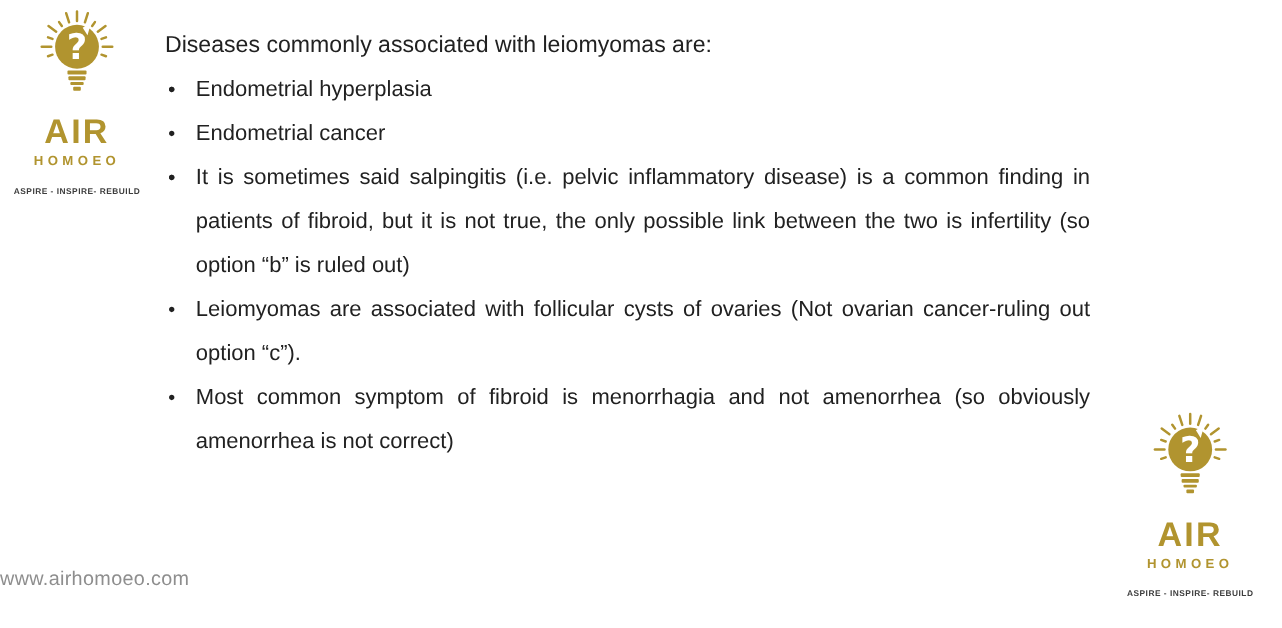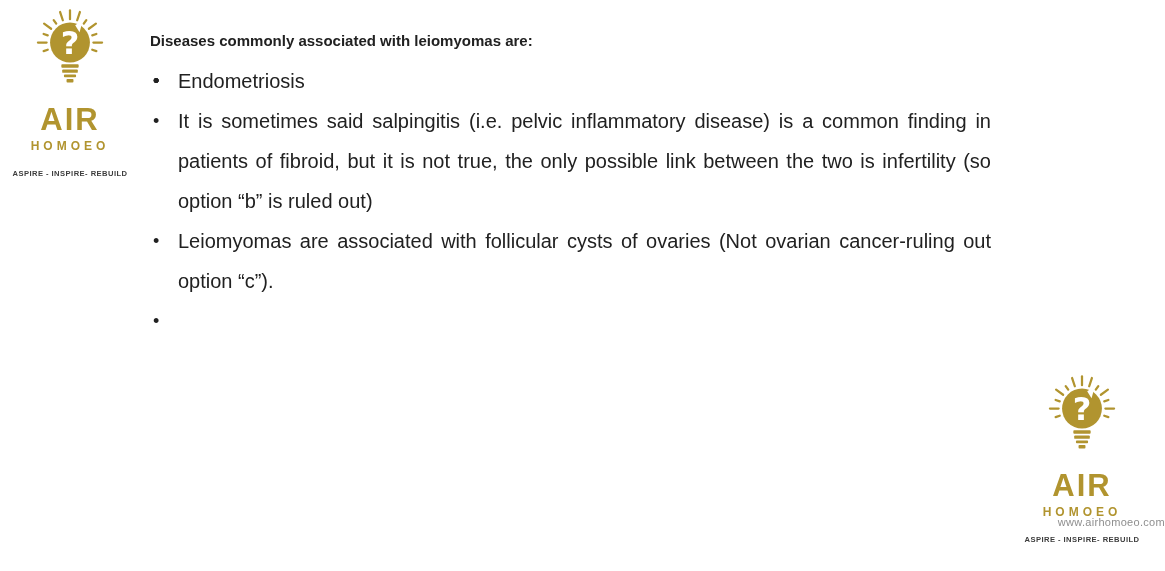--- a/index.html
+++ b/index.html
@@ -16,28 +16,28 @@
   .logo-mark{width:104px;height:80px;display:block;}
   .logo-mark .g{fill:var(--gold,#B1942F);}
   .logo-mark .ray{stroke:var(--gold,#B1942F);stroke-width:2.6;stroke-linecap:round;}
   .logo-mark .qm{fill:#ffffff;font-family:"DejaVu Sans",sans-serif;font-weight:bold;font-size:37px;}
   .logo-air{color:var(--gold,#B1942F);font-weight:800;font-size:31px;line-height:1;letter-spacing:2px;margin-top:18px;}
   .logo-homoeo{color:var(--gold,#B1942F);font-weight:700;font-size:12px;letter-spacing:4px;margin-top:4px;}
   .logo-tagline{color:var(--tagline_dark,#3d3d3d);font-weight:700;font-size:7.6px;letter-spacing:.45px;margin-top:16px;white-space:nowrap;}
 
   
   .content{position:absolute;left:150px;top:21px;width:841px;font-size:20px;line-height:40px;}
-  .heading{font-size:15px;font-weight:bold;}
+  .heading{font-size:21px;}
   ul.bullets{list-style:none;margin:0;padding:0;}
   ul.bullets li{position:relative;padding-left:28px;text-align:justify;}
   ul.bullets li .marker{position:absolute;left:3px;top:0;font-size:18px;}
 
   
-  .footer{position:absolute;left:0;top:516px;width:100%;text-align:right;
-    font-size:11px;color:var(--footer_gray,#8e8e8e);letter-spacing:.3px;}
+  .footer{position:absolute;left:0;top:516px;width:100%;text-align:left;
+    font-size:18px;color:var(--footer_gray,#8e8e8e);letter-spacing:.3px;}
 </style>
 </head>
 <body>
 
 <div class="slide">
 
   <div class="logo logo-tl">
     <svg class="logo-mark" viewBox="0 0 120 92" aria-hidden="true">
       <g class="rays">
         <line class="ray" x1="33" y1="42" x2="23" y2="42"></line>
@@ -68,38 +68,40 @@
   </div>
 
   <div class="content">
     <div class="heading">Diseases commonly associated with leiomyomas are:</div>
     <ul class="bullets">
       <li>
         <span class="marker">•</span>
       </li>
       <li>
         <span class="marker">•</span>
+        <span class="btext">Endometrial hyperplasia</span>
       </li>
       <li>
         <span class="marker">•</span>
+        <span class="btext">Endometrial cancer</span>
       </li>
       <li>
         <span class="marker">•</span>
-        <span class="btext">Endometriosis</span>
       </li>
       <li>
         <span class="marker">•</span>
         <span class="btext">It is sometimes said salpingitis (i.e. pelvic inflammatory disease) is a common finding in patients of fibroid, but it is not true, the only possible link between the two is infertility (so option “b” is ruled out)</span>
       </li>
       <li>
         <span class="marker">•</span>
         <span class="btext">Leiomyomas are associated with follicular cysts of ovaries (Not ovarian cancer-ruling out option “c”).</span>
       </li>
       <li>
         <span class="marker">•</span>
+        <span class="btext">Most common symptom of fibroid is menorrhagia and not amenorrhea (so obviously amenorrhea is not correct)</span>
       </li>
     </ul>
   </div>
 
   <div class="logo logo-br">
     <svg class="logo-mark" viewBox="0 0 120 92" aria-hidden="true">
       <g class="rays">
         <line class="ray" x1="33" y1="42" x2="23" y2="42"></line>
         <line class="ray" x1="34.3" y1="33.7" x2="29.6" y2="32.1"></line>
         <line class="ray" x1="38.2" y1="26.1" x2="30.1" y2="20.2"></line>

